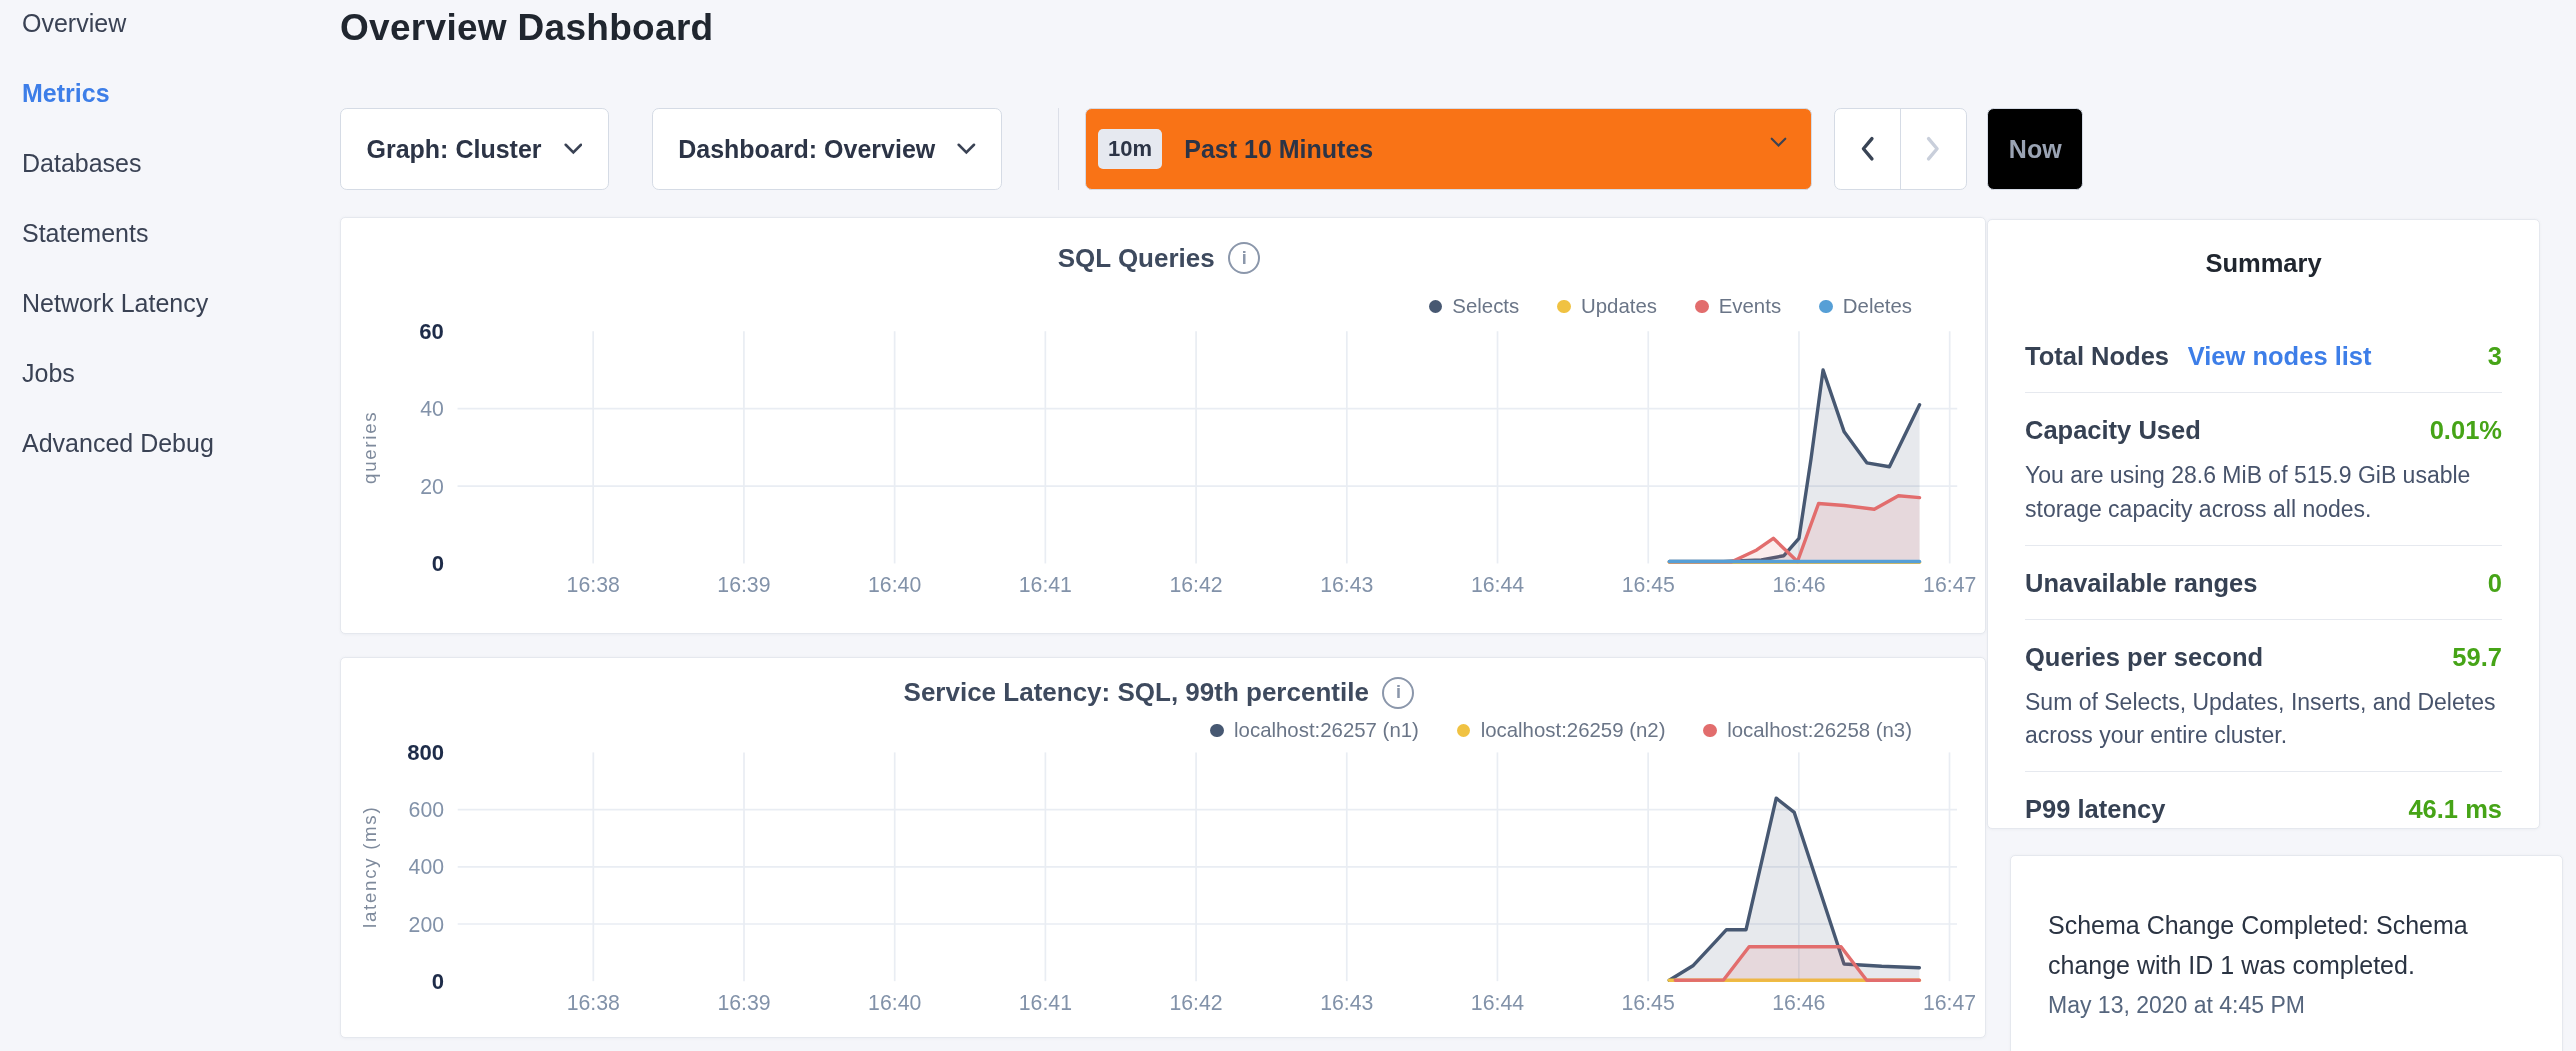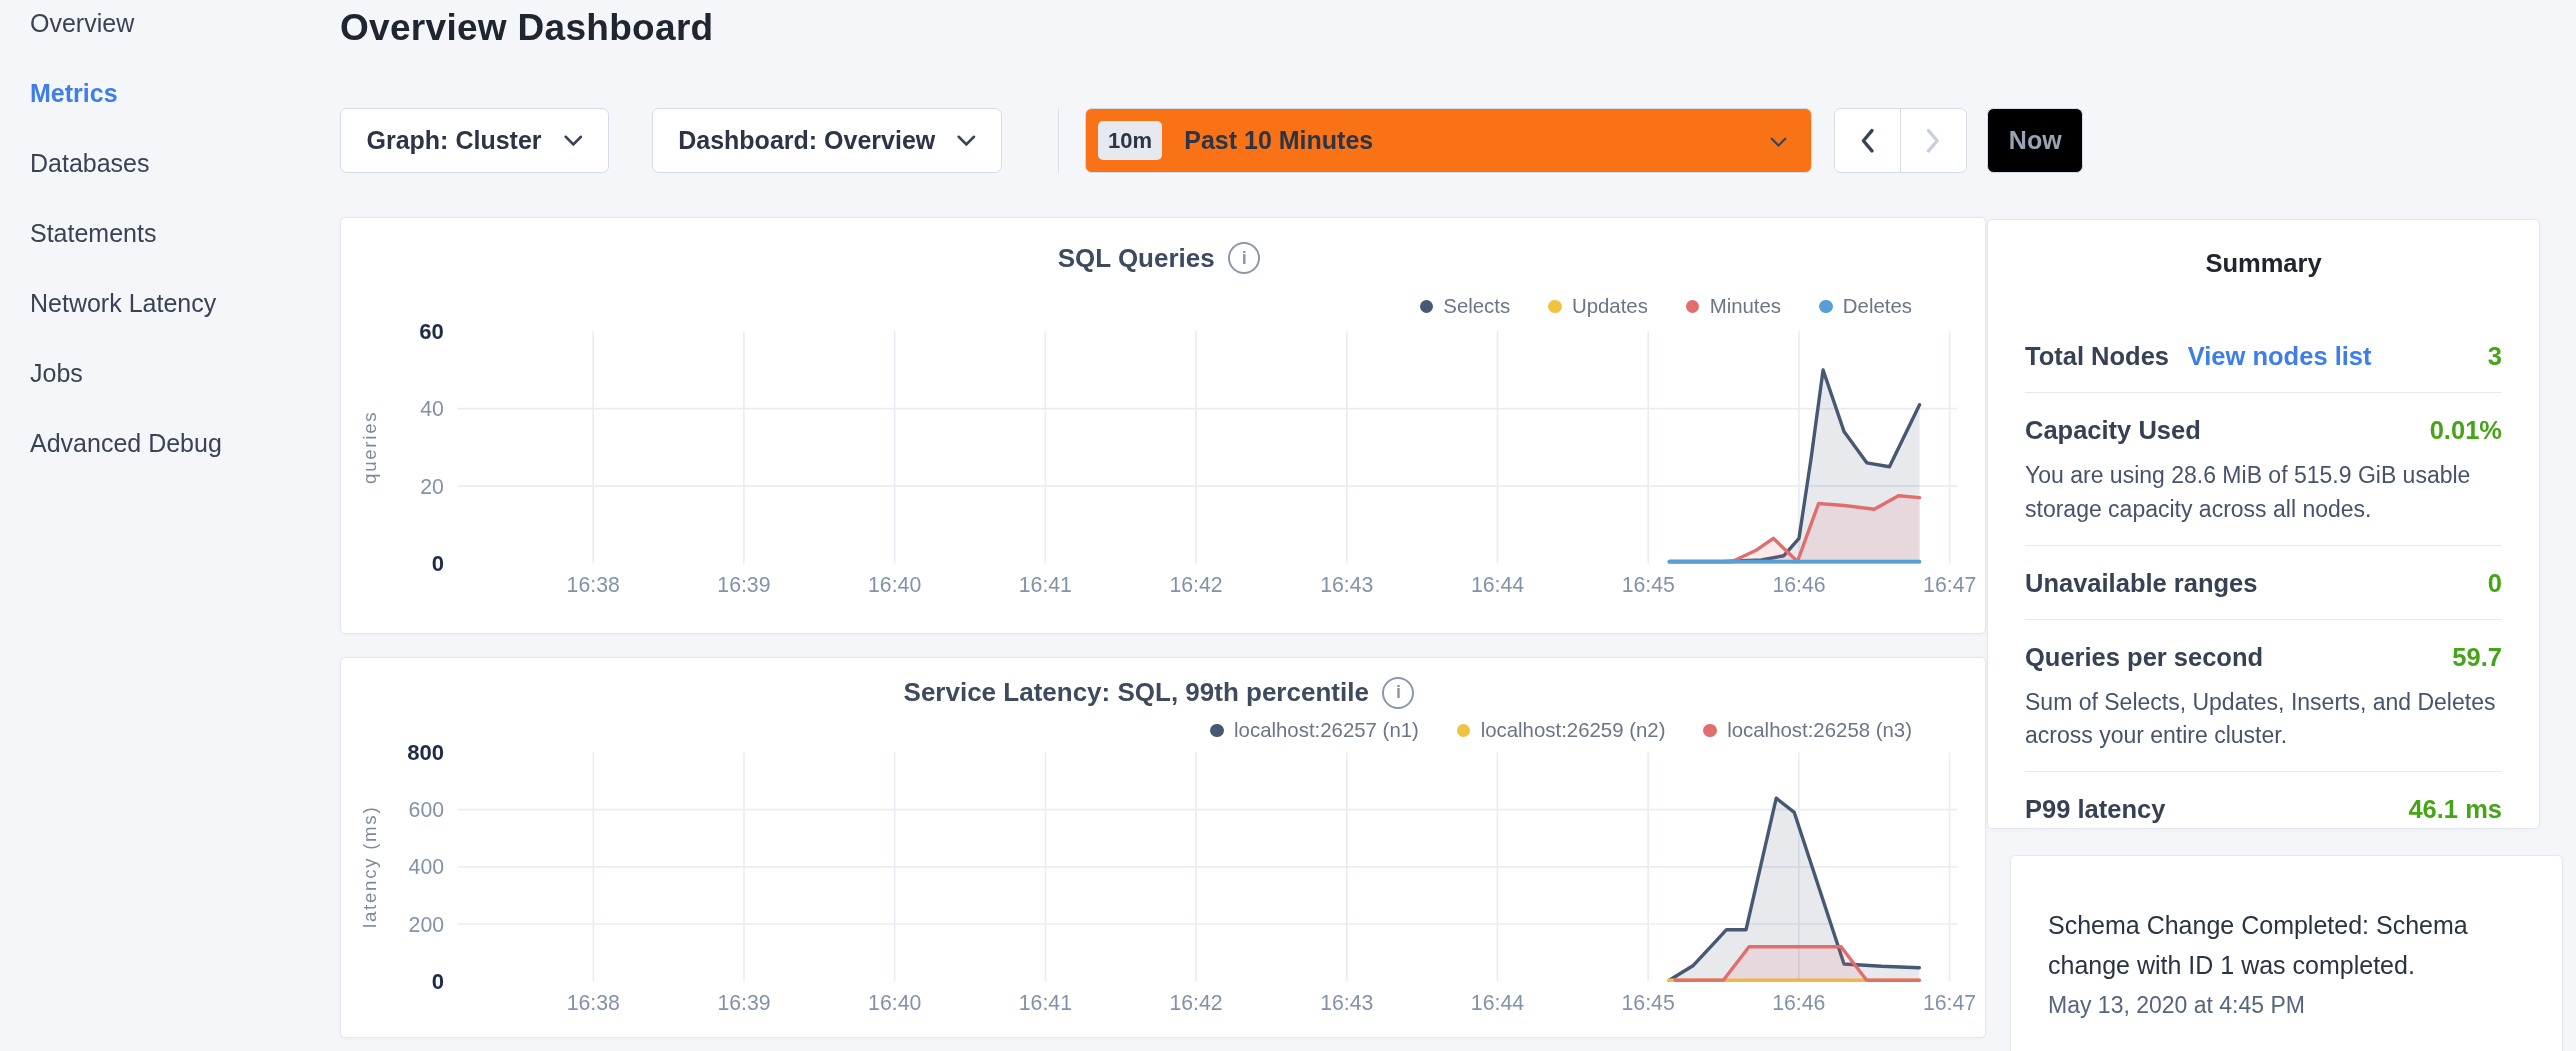--- a/index.html
+++ b/index.html
@@ -2,32 +2,32 @@
 <html style="font-size:13.6px"><head>
 <meta charset="utf-8">
 <style>
   html,body{margin:0;padding:0}
   body{
     position:relative;width:2576px;height:1051px;overflow:hidden;
     background:#f5f6fa;color:#242a35;
     font-family:"Liberation Sans",sans-serif;
   }
   
-  .sidebar{position:absolute;left:8px;top:10.2px;width:340px}
+  .sidebar{position:absolute;left:0;top:10.2px;width:340px}
   .side-item{
     margin:0 0 43px 22px;font-size:25px;line-height:27px;font-weight:500;
     color:#3a4254;cursor:pointer;
   }
   .side-item.active{color:#3d7ee8;font-weight:700}
   
   .page-title{
     position:absolute;left:340px;top:6.8px;margin:0;
     font-size:37px;font-weight:600;color:#20262f;letter-spacing:0.3px;
   }
-  .controls{position:absolute;left:340px;top:108px;height:65px;display:flex;align-items:stretch}
+  .controls{position:absolute;left:340px;top:108px;height:82px;display:flex;align-items:stretch}
   .dd{
     display:flex;align-items:center;background:#fff;border:0.9px solid #d5dbe5;border-radius:6.8px;
     padding:0 25.5px;font-size:25px;font-weight:600;color:#2c3446;cursor:pointer;box-sizing:border-box;
   }
   .dd .chev{margin-left:22px;display:flex}
   .dd2{margin-left:43px}
   .vdivider{width:0.9px;background:#dcdfe8;margin:0 25.5px 0 56px}
   .timebox{
     position:relative;display:flex;align-items:center;background:#f97316;border:0.9px solid #d5dbe5;
     border-radius:6.8px;width:727px;box-sizing:border-box;padding:0 60px 0 12px;cursor:pointer;
@@ -187,21 +187,21 @@
       <span class="legend-item">
         <span class="legend-dot" style="background: rgb(71, 88, 114);"></span>
         <span>Selects</span>
       </span>
       <span class="legend-item">
         <span class="legend-dot" style="background: rgb(240, 194, 66);"></span>
         <span>Updates</span>
       </span>
       <span class="legend-item">
         <span class="legend-dot" style="background: rgb(226, 109, 109);"></span>
-        <span>Minutes</span>
+        <span>Events</span>
       </span>
       <span class="legend-item">
         <span class="legend-dot" style="background: rgb(86, 159, 214);"></span>
         <span>Deletes</span>
       </span>
     </div>
 </div>
 
 <div class="card" id="chart-card-2">
   <svg class="plot" width="1646" height="381" viewBox="0 0 1935 448">

